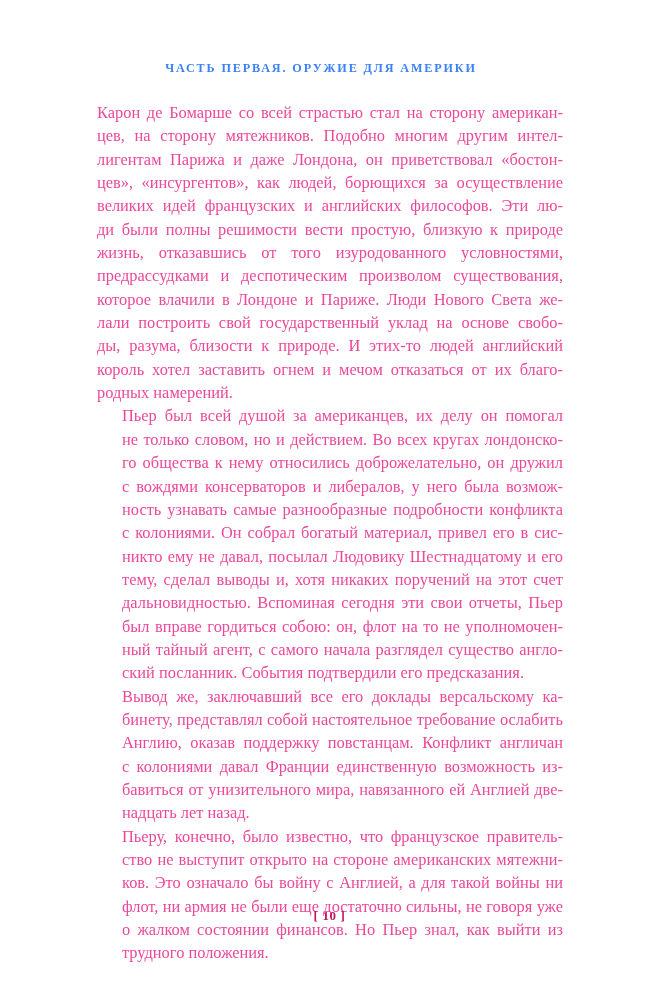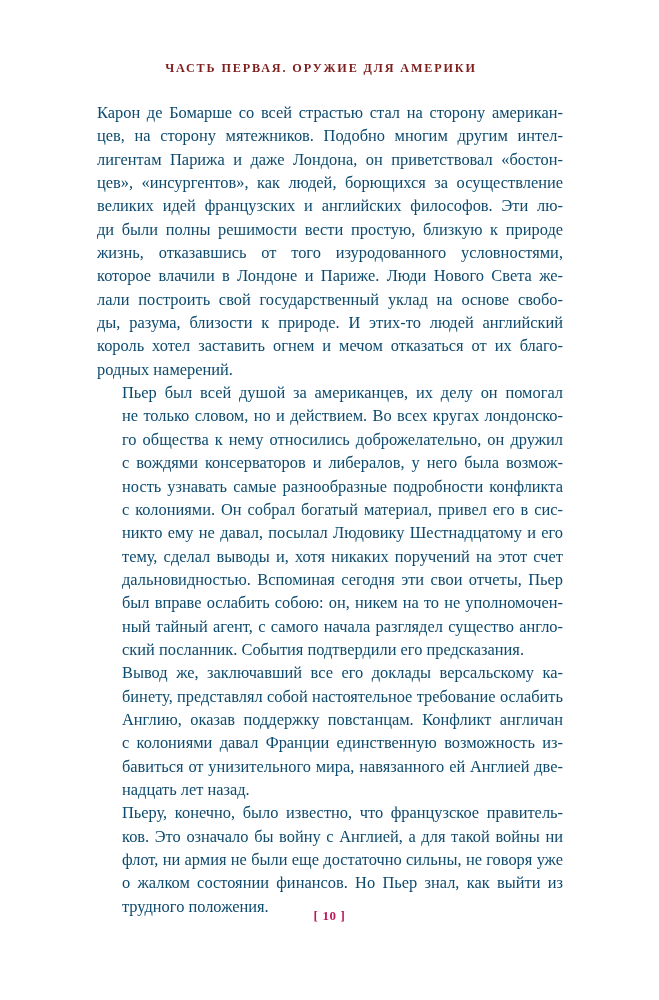--- a/index.html
+++ b/index.html
@@ -26,39 +26,39 @@
   .running-head {
     position: absolute;
     left: 0;
     top: 61px;
     width: 642px;
     text-align: center;
     font-family: "Liberation Serif", "DejaVu Serif", serif;
     font-weight: bold;
     font-size: 12.2px;
     letter-spacing: 1.85px;
-    color: #7f1d1d;
+    color: #3b82f6;
     text-transform: uppercase;
     white-space: nowrap;
   }
 
   
   .text-block {
     position: absolute;
     left: 97px;
     top: 101px;
     width: 466px;
   }
   .para {
     margin: 0;
     font-size: 16.4px;
     line-height: 23.35px;
     text-align: justify;
     text-justify: inter-word;
-    color: #0c4a6e;
+    color: #ec4899;
     hyphens: manual;
   }
   .para.indent {
     text-indent: 25px;
   }
   
   .para .ln {
     display: block;
     text-align: justify;
     text-align-last: justify;
@@ -91,50 +91,52 @@
 
   <div class="text-block">
     <p class="para">
         <span class="ln">Карон де Бомарше со всей страстью стал на сторону американ-</span>
         <span class="ln">цев, на сторону мятежников. Подобно многим другим интел-</span>
         <span class="ln">лигентам Парижа и даже Лондона, он приветствовал «бостон-</span>
         <span class="ln">цев», «инсургентов», как людей, борющихся за осуществление</span>
         <span class="ln">великих идей французских и английских философов. Эти лю-</span>
         <span class="ln">ди были полны решимости вести простую, близкую к природе</span>
         <span class="ln">жизнь, отказавшись от того изуродованного условностями,</span>
+        <span class="ln">предрассудками и деспотическим произволом существования,</span>
         <span class="ln">которое влачили в Лондоне и Париже. Люди Нового Света же-</span>
         <span class="ln">лали построить свой государственный уклад на основе свобо-</span>
         <span class="ln">ды, разума, близости к природе. И этих-то людей английский</span>
         <span class="ln">король хотел заставить огнем и мечом отказаться от их благо-</span>
         <span class="ln last">родных намерений.</span>
       </p>
     <p class="para indent">
         <span class="ln" style="text-indent: 25px;">Пьер был всей душой за американцев, их делу он помогал</span>
         <span class="ln">не только словом, но и действием. Во всех кругах лондонско-</span>
         <span class="ln">го общества к нему относились доброжелательно, он дружил</span>
         <span class="ln">с вождями консерваторов и либералов, у него была возмож-</span>
         <span class="ln">ность узнавать самые разнообразные подробности конфликта</span>
         <span class="ln">с колониями. Он собрал богатый материал, привел его в сис-</span>
         <span class="ln">никто ему не давал, посылал Людовику Шестнадцатому и его</span>
         <span class="ln">тему, сделал выводы и, хотя никаких поручений на этот счет</span>
         <span class="ln">дальновидностью. Вспоминая сегодня эти свои отчеты, Пьер</span>
-        <span class="ln">был вправе ослабить собою: он, никем на то не уполномочен-</span>
+        <span class="ln">был вправе гордиться собою: он, флот на то не уполномочен-</span>
         <span class="ln">ный тайный агент, с самого начала разглядел существо англо-</span>
         <span class="ln last">ский посланник. События подтвердили его предсказания.</span>
       </p>
     <p class="para indent">
         <span class="ln" style="text-indent: 25px;">Вывод же, заключавший все его доклады версальскому ка-</span>
         <span class="ln">бинету, представлял собой настоятельное требование ослабить</span>
         <span class="ln">Англию, оказав поддержку повстанцам. Конфликт англичан</span>
         <span class="ln">с колониями давал Франции единственную возможность из-</span>
         <span class="ln">бавиться от унизительного мира, навязанного ей Англией две-</span>
         <span class="ln last">надцать лет назад.</span>
       </p>
     <p class="para indent">
         <span class="ln" style="text-indent: 25px;">Пьеру, конечно, было известно, что французское правитель-</span>
+        <span class="ln">ство не выступит открыто на стороне американских мятежни-</span>
         <span class="ln">ков. Это означало бы войну с Англией, а для такой войны ни</span>
         <span class="ln">флот, ни армия не были еще достаточно сильны, не говоря уже</span>
         <span class="ln">о жалком состоянии финансов. Но Пьер знал, как выйти из</span>
         <span class="ln last">трудного положения.</span>
       </p>
   </div>
 
   <div class="folio">[ 10 ]</div>
 
 </div>

